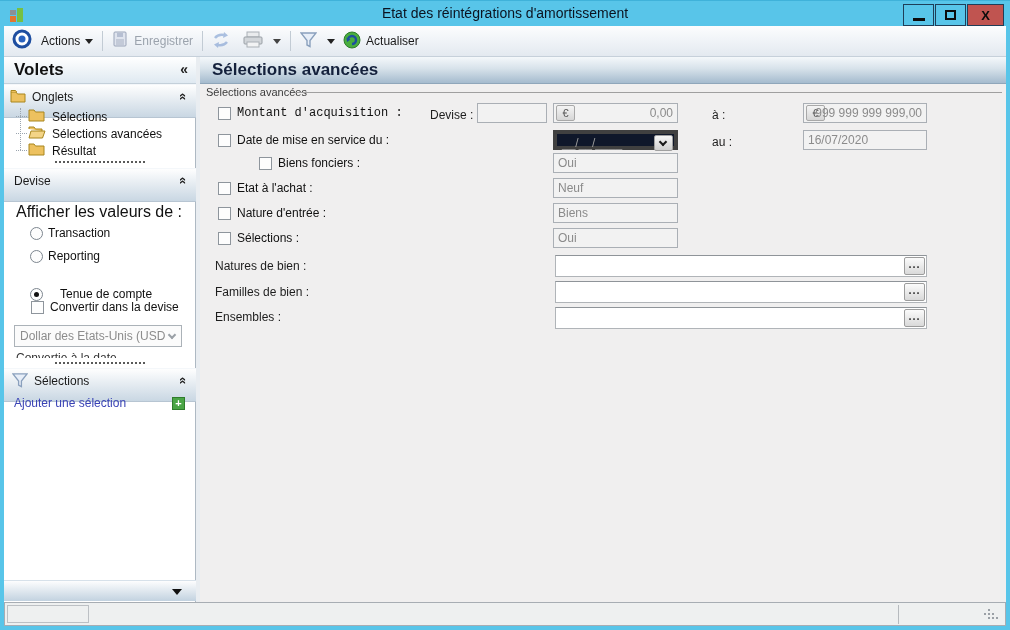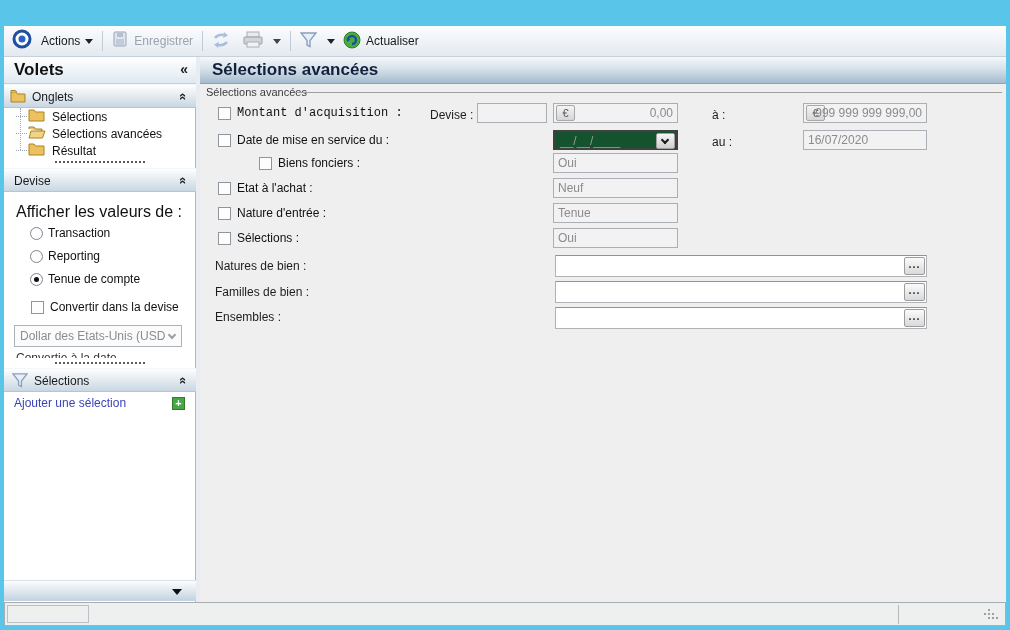--- a/index.html
+++ b/index.html
@@ -27,21 +27,21 @@
   .tb-icon { display:inline-block; margin-right:5px; }
 
   
   .workspace { position:absolute; left:4px; top:57px; width:1002px; height:545px; background:#e9edf1; }
 
   
   .sidebar { position:absolute; left:0; top:0; width:192px; height:545px; background:#ffffff; border-right:1px solid #aeb9c3; }
   .volets-header { position:absolute; left:0; top:0; width:192px; height:27px; background:linear-gradient(#ffffff,#dfe9f1); border-bottom:1px solid #c4d0da; }
   .volets-title { position:absolute; left:10px; top:3px; font-size:17px; font-weight:bold; color:#111; }
   .volets-collapse { position:absolute; right:8px; top:4px; font-size:14px; font-weight:bold; color:#222; cursor:pointer; }
-  .side-header { position:absolute; left:0; width:192px; height:24px; background:linear-gradient(#fefefe,#c9d7e3); border-top:1px solid #f4f7fa; border-bottom:1px solid #b7c5d2; }
+  .side-header { position:absolute; left:0; width:192px; height:34px; background:linear-gradient(#fefefe,#c9d7e3); border-top:1px solid #f4f7fa; border-bottom:1px solid #b7c5d2; }
   .side-header .hd-label { position:absolute; top:5px; font-size:12px; color:#1a1a1a; }
   .chev-up { position:absolute; right:9px; top:4px; font-size:13px; font-weight:bold; color:#222; display:inline-block; transform:rotate(90deg); cursor:pointer; }
   .tree-vline { position:absolute; left:16px; top:51px; height:42px; border-left:1px dotted #9aa4ae; }
   .tree-item { position:absolute; left:12px; width:176px; height:17px; display:flex; align-items:center; cursor:pointer; }
   .tree-dots { width:11px; border-top:1px dotted #9aa4ae; margin-right:1px; }
   .tree-label { font-size:12px; color:#111; margin-left:6px; white-space:nowrap; }
   .tree-item.selected .sel-box { position:absolute; left:12px; top:-1px; right:4px; bottom:-1px; background:#f4f4f4; border:1px solid #c0c0c0; border-radius:2px; z-index:-1; }
   .dots-splitter { position:absolute; left:51px; width:90px; border-top:2px dotted #5a5a5a; }
   .values-label { position:absolute; left:12px; font-size:16px; color:#111; }
   .radio-row { position:absolute; left:26px; display:flex; align-items:flex-end; cursor:pointer; }
@@ -65,40 +65,55 @@
   .main { position:absolute; left:196px; top:0; width:806px; height:545px; background:#f0efef; }
   .main-header { position:absolute; left:0; top:0; width:806px; height:27px; background:linear-gradient(#f4f8fb 0%,#d7e2ea 45%,#a5bbce 100%); border-bottom:1px solid #8fa6ba; }
   .main-header .txt { position:absolute; left:12px; top:3px; font-size:17px; font-weight:bold; color:#14213c; }
   .legend { position:absolute; left:6px; top:29px; font-size:11px; color:#3c3c3c; }
   .legend-line { position:absolute; left:95px; top:35px; width:707px; border-top:1px solid #9f9f9f; }
   .fld-label { position:absolute; font-size:12px; color:#1d1d1d; white-space:nowrap; }
   .in-disabled { position:absolute; height:20px; background:#f2f2f2; border:1px solid #aaafb5; color:#8b8b8b; font-size:12px; line-height:18px; padding:0 4px; }
   .euro-field { position:absolute; height:20px; background:#f2f2f2; border:1px solid #aaafb5; }
   .euro-btn { position:absolute; left:2px; top:1px; width:19px; height:16px; background:linear-gradient(#f4f4f4,#d6d6d6); border:1px solid #a8a8a8; border-radius:2px; font-size:11px; color:#555; text-align:center; line-height:14px; cursor:default; }
   .euro-val { position:absolute; right:4px; top:2px; font-size:12px; color:#8b8b8b; white-space:nowrap; }
-  .date-combo { position:absolute; height:20px; background:#14532d; border:2px solid #404040; }
+  .date-combo { position:absolute; height:20px; background:#0f172a; border:4px solid #404040; }
   .date-mask { position:absolute; left:5px; top:2px; font-size:12px; color:#9a9a9a; }
   .date-btn { position:absolute; right:1px; top:1px; width:19px; height:16px; background:linear-gradient(#f6f6f6,#cfcfcf); border:1px solid #a0a0a0; border-radius:2px; cursor:pointer; }
   .date-btn .chev { position:absolute; left:5px; top:3px; width:6px; height:6px; border-right:2px solid #1a1a1a; border-bottom:2px solid #1a1a1a; transform:rotate(45deg); }
   .wide-input { position:absolute; left:355px; width:372px; height:22px; background:#ffffff; border:1px solid #b0b4b8; border-top-color:#8f9499; }
   .dots-btn { position:absolute; right:1px; top:1px; width:21px; height:18px; background:linear-gradient(#fbfbfb,#d9d9d9); border:1px solid #9c9c9c; border-radius:2px; font-size:11px; font-weight:bold; color:#333; text-align:center; line-height:12px; letter-spacing:1px; cursor:pointer; }
 
   
   .statusbar { position:absolute; left:4px; top:602px; width:1002px; height:24px; background:#eef0f0; border:1px solid #a7adb3; }
   .sb-cell1 { position:absolute; left:2px; top:2px; width:82px; height:18px; border:1px solid #bcc0c4; background:#eef0f0; }
   .sb-div2 { position:absolute; left:893px; top:2px; height:19px; border-left:1px solid #b6babe; }
   .sb-grip { position:absolute; right:5px; bottom:4px; width:12px; height:12px; cursor:nwse-resize; }
   .sb-grip i { position:absolute; width:2px; height:2px; background:#9aa0a6;
     box-shadow:0 0 #9aa0a6, -4px 4px #9aa0a6, 0 4px #9aa0a6, 4px 4px #9aa0a6, 0 8px #9aa0a6, 4px 8px #9aa0a6, 8px 8px #9aa0a6; }
 </style>
 </head>
 <body>
 
 <div class="win">
 
+  <div class="titlebar">
+    <svg class="app-icon" viewBox="0 0 15 15">
+      <rect x="0" y="3" width="6" height="5" fill="#8a9096"></rect>
+      <rect x="0" y="9" width="6" height="6" fill="#e2762f"></rect>
+      <rect x="7" y="1" width="6" height="14" fill="#76c043"></rect>
+    </svg>
+    <div class="title">Etat des réintégrations d'amortissement</div>
+    <div class="win-btn btn-min">
+        <span class="min-glyph"></span>
+      </div>
+    <div class="win-btn btn-max">
+        <span class="max-glyph"></span>
+      </div>
+    <div class="win-btn btn-close">X</div>
+  </div>
 
   <div class="toolbar">
     <span style="width:8px"></span>
     <span class="tb-icon">
       <svg width="20" height="20" viewBox="0 0 20 20">
           <circle cx="10" cy="10" r="8" fill="#fff" stroke="#1e4ea0" stroke-width="3"></circle>
           <circle cx="10" cy="10" r="3.5" fill="#2a63c0"></circle>
         </svg>
     </span>
     <span class="tb-item">
@@ -222,21 +237,21 @@
       <div class="values-label" style="top:146px;">Afficher les valeurs de :</div>
 
       <div class="radio-row" style="top:169px;">
         <span class="radio-circ"></span>
         <span class="radio-label">Transaction</span>
       </div>
       <div class="radio-row" style="top:192px;">
         <span class="radio-circ"></span>
         <span class="radio-label">Reporting</span>
       </div>
-      <div class="radio-row" style="top:215px;">
+      <div class="radio-row" style="top:230px;gap:12px;">
         <span class="radio-circ on"></span>
         <span class="radio-label">Tenue de compte</span>
       </div>
 
       <div class="cb-row" style="left:12px; top:243px;padding-left:15px;">
         <span class="cb-box"></span>
         <span class="cb-label">Convertir dans la devise</span>
       </div>
 
       <div class="combo" style="top:268px;">
@@ -313,21 +328,21 @@
       <div class="cb-row" style="left:18px; top:124px;align-items:center;">
         <span class="cb-box"></span>
         <span class="cb-label">Etat à l'achat :</span>
       </div>
       <div class="in-disabled" style="left:353px; top:121px; width:125px;"><span>Neuf</span></div>
 
       <div class="cb-row" style="left:18px; top:149px;">
         <span class="cb-box"></span>
         <span class="cb-label">Nature d'entrée :</span>
       </div>
-      <div class="in-disabled" style="left:353px; top:146px; width:125px;"><span>Tenue</span></div>
+      <div class="in-disabled" style="left:353px; top:146px; width:125px;"><span>Biens</span></div>
 
       <div class="cb-row" style="left:18px; top:174px;">
         <span class="cb-box"></span>
         <span class="cb-label">Sélections :</span>
       </div>
       <div class="in-disabled" style="left:353px; top:171px; width:125px;"><span>Oui</span></div>
 
       <span class="fld-label" style="left:15px; top:202px;">Natures de bien :</span>
       <div class="wide-input" style="top:198px;">
         <span class="dots-btn">...</span>

